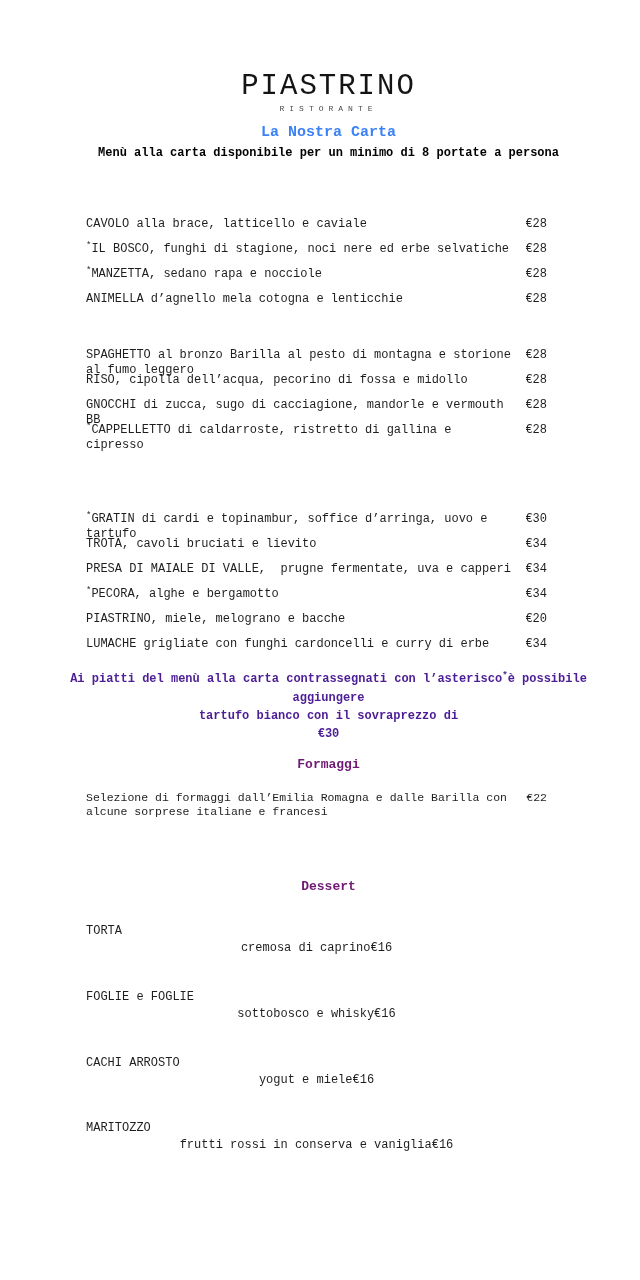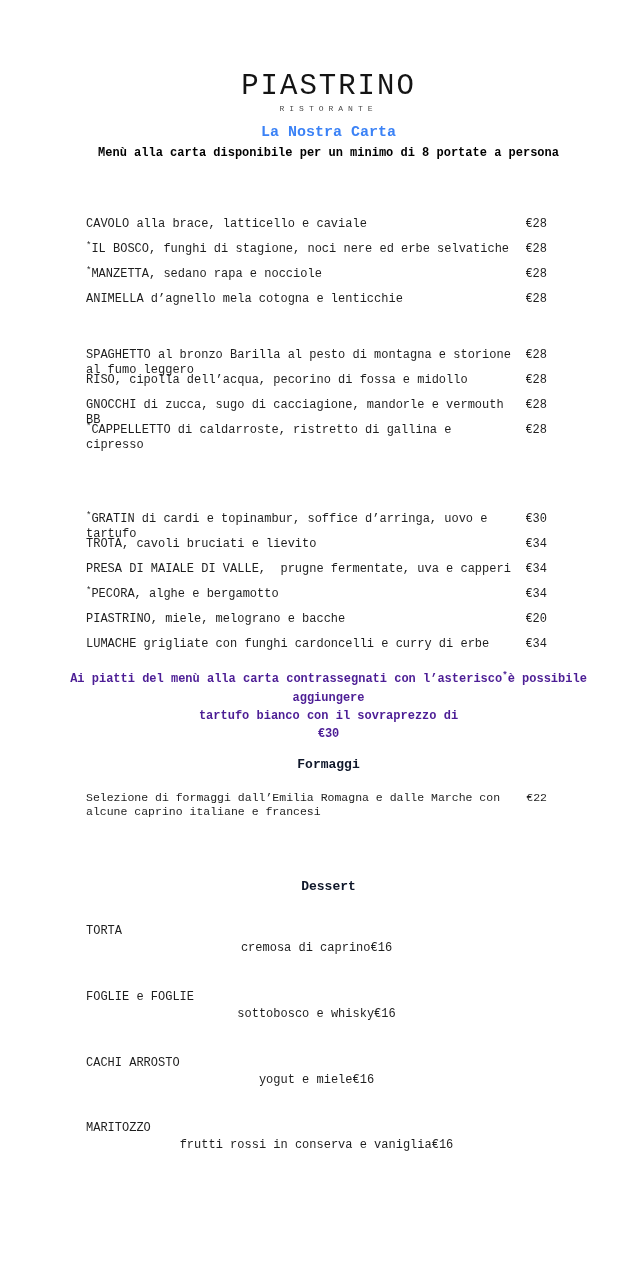--- a/index.html
+++ b/index.html
@@ -66,21 +66,21 @@
     line-height: 18px;
     font-weight: bold;
     color: #4c1d95;
   }
   .section-title {
     position: absolute;
     left: 0; right: 0;
     text-align: center;
     font-size: 13px;
     font-weight: bold;
-    color: #0f172a;
+    color: #701a75;
   }
   .formaggi-row { font-size: 11.5px; }
   .dessert-item {
     position: absolute;
     left: 38px;
     right: 62px;
     font-size: 12px;
     line-height: 17px;
   }
   .d-line {
@@ -161,21 +161,21 @@
   </div>
 
   <div class="note">
     <div><span>Ai piatti del menù alla carta contrassegnati con l’asterisco</span><span class="mark">*</span><span>è possibile aggiungere</span></div>
     <div>tartufo bianco con il sovraprezzo di</div>
     <div>€30</div>
   </div>
 
   <div class="section-title" style="top:757px">Formaggi</div>
   <div class="row formaggi-row" style="top:791px">
-    <span class="item-text">Selezione di formaggi dall’Emilia Romagna e dalle Marche con alcune caprino italiane e francesi</span>
+    <span class="item-text">Selezione di formaggi dall’Emilia Romagna e dalle Barilla con alcune sorprese italiane e francesi</span>
     <span class="price">€22</span>
   </div>
 
   <div class="section-title" style="top:879px">Dessert</div>
 
   <div class="dessert-item" style="top:923px">
     <div class="d-name">TORTA</div>
     <div class="d-line">
       <span class="d-desc">cremosa di caprino</span>
       <span class="price">€16</span>

